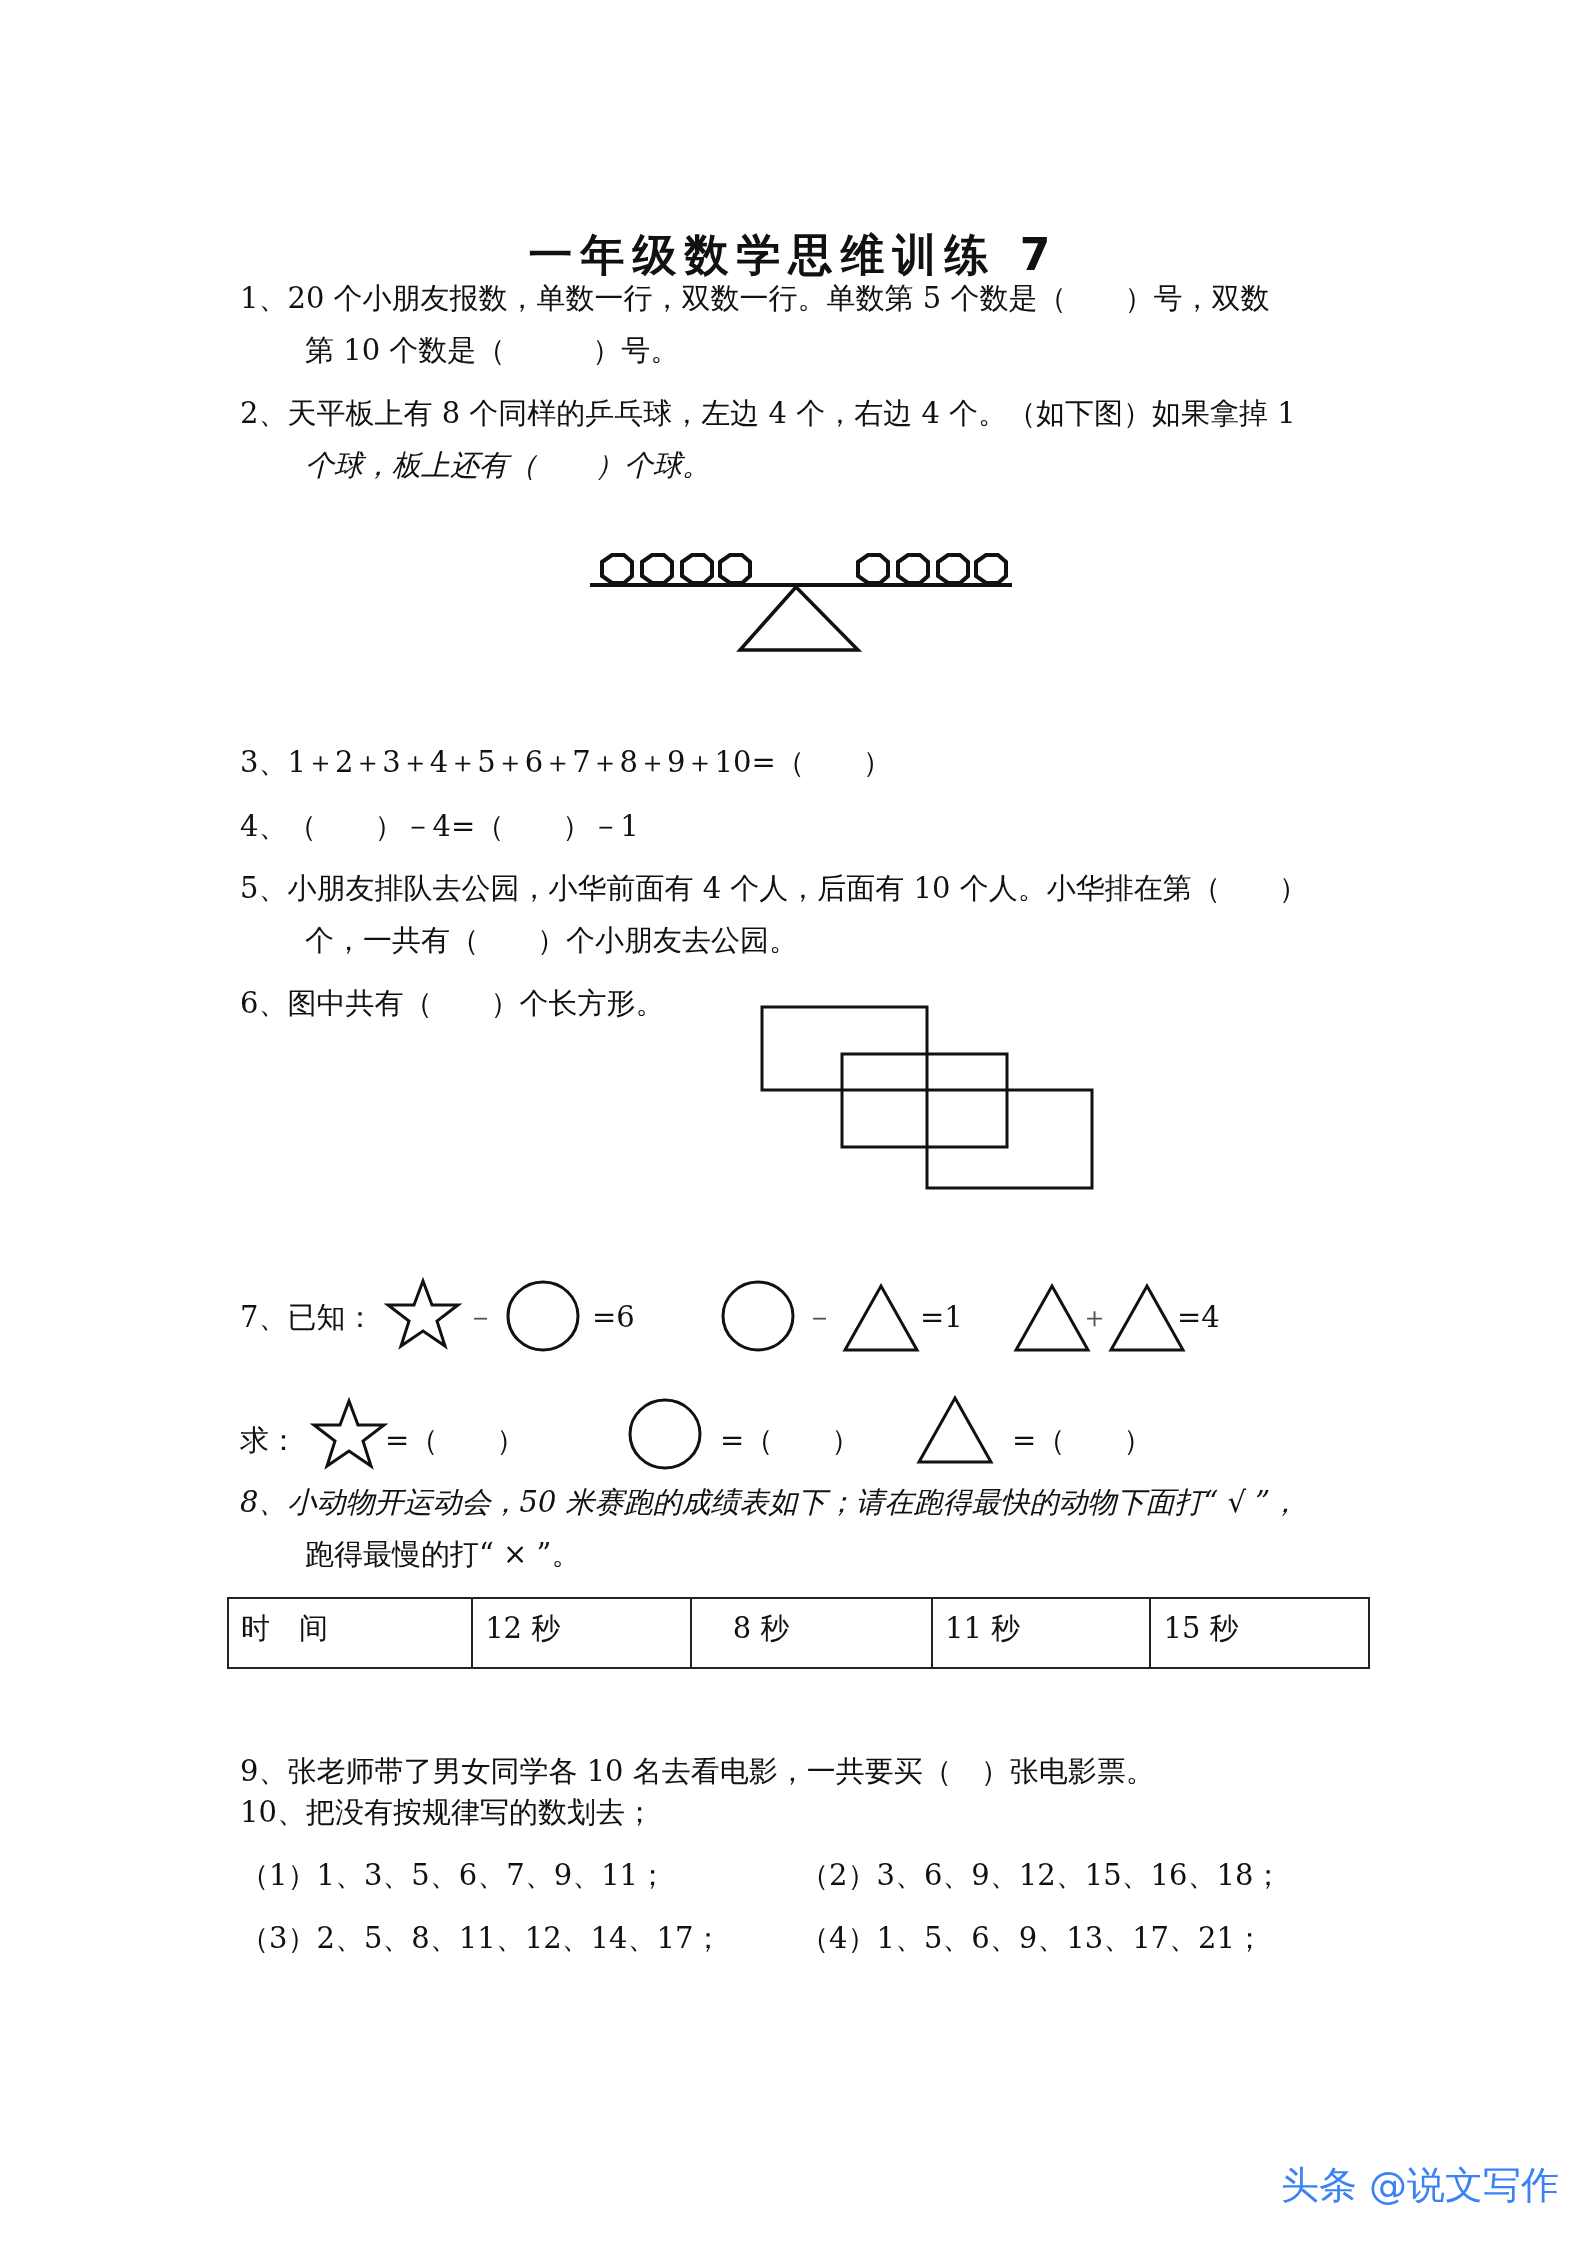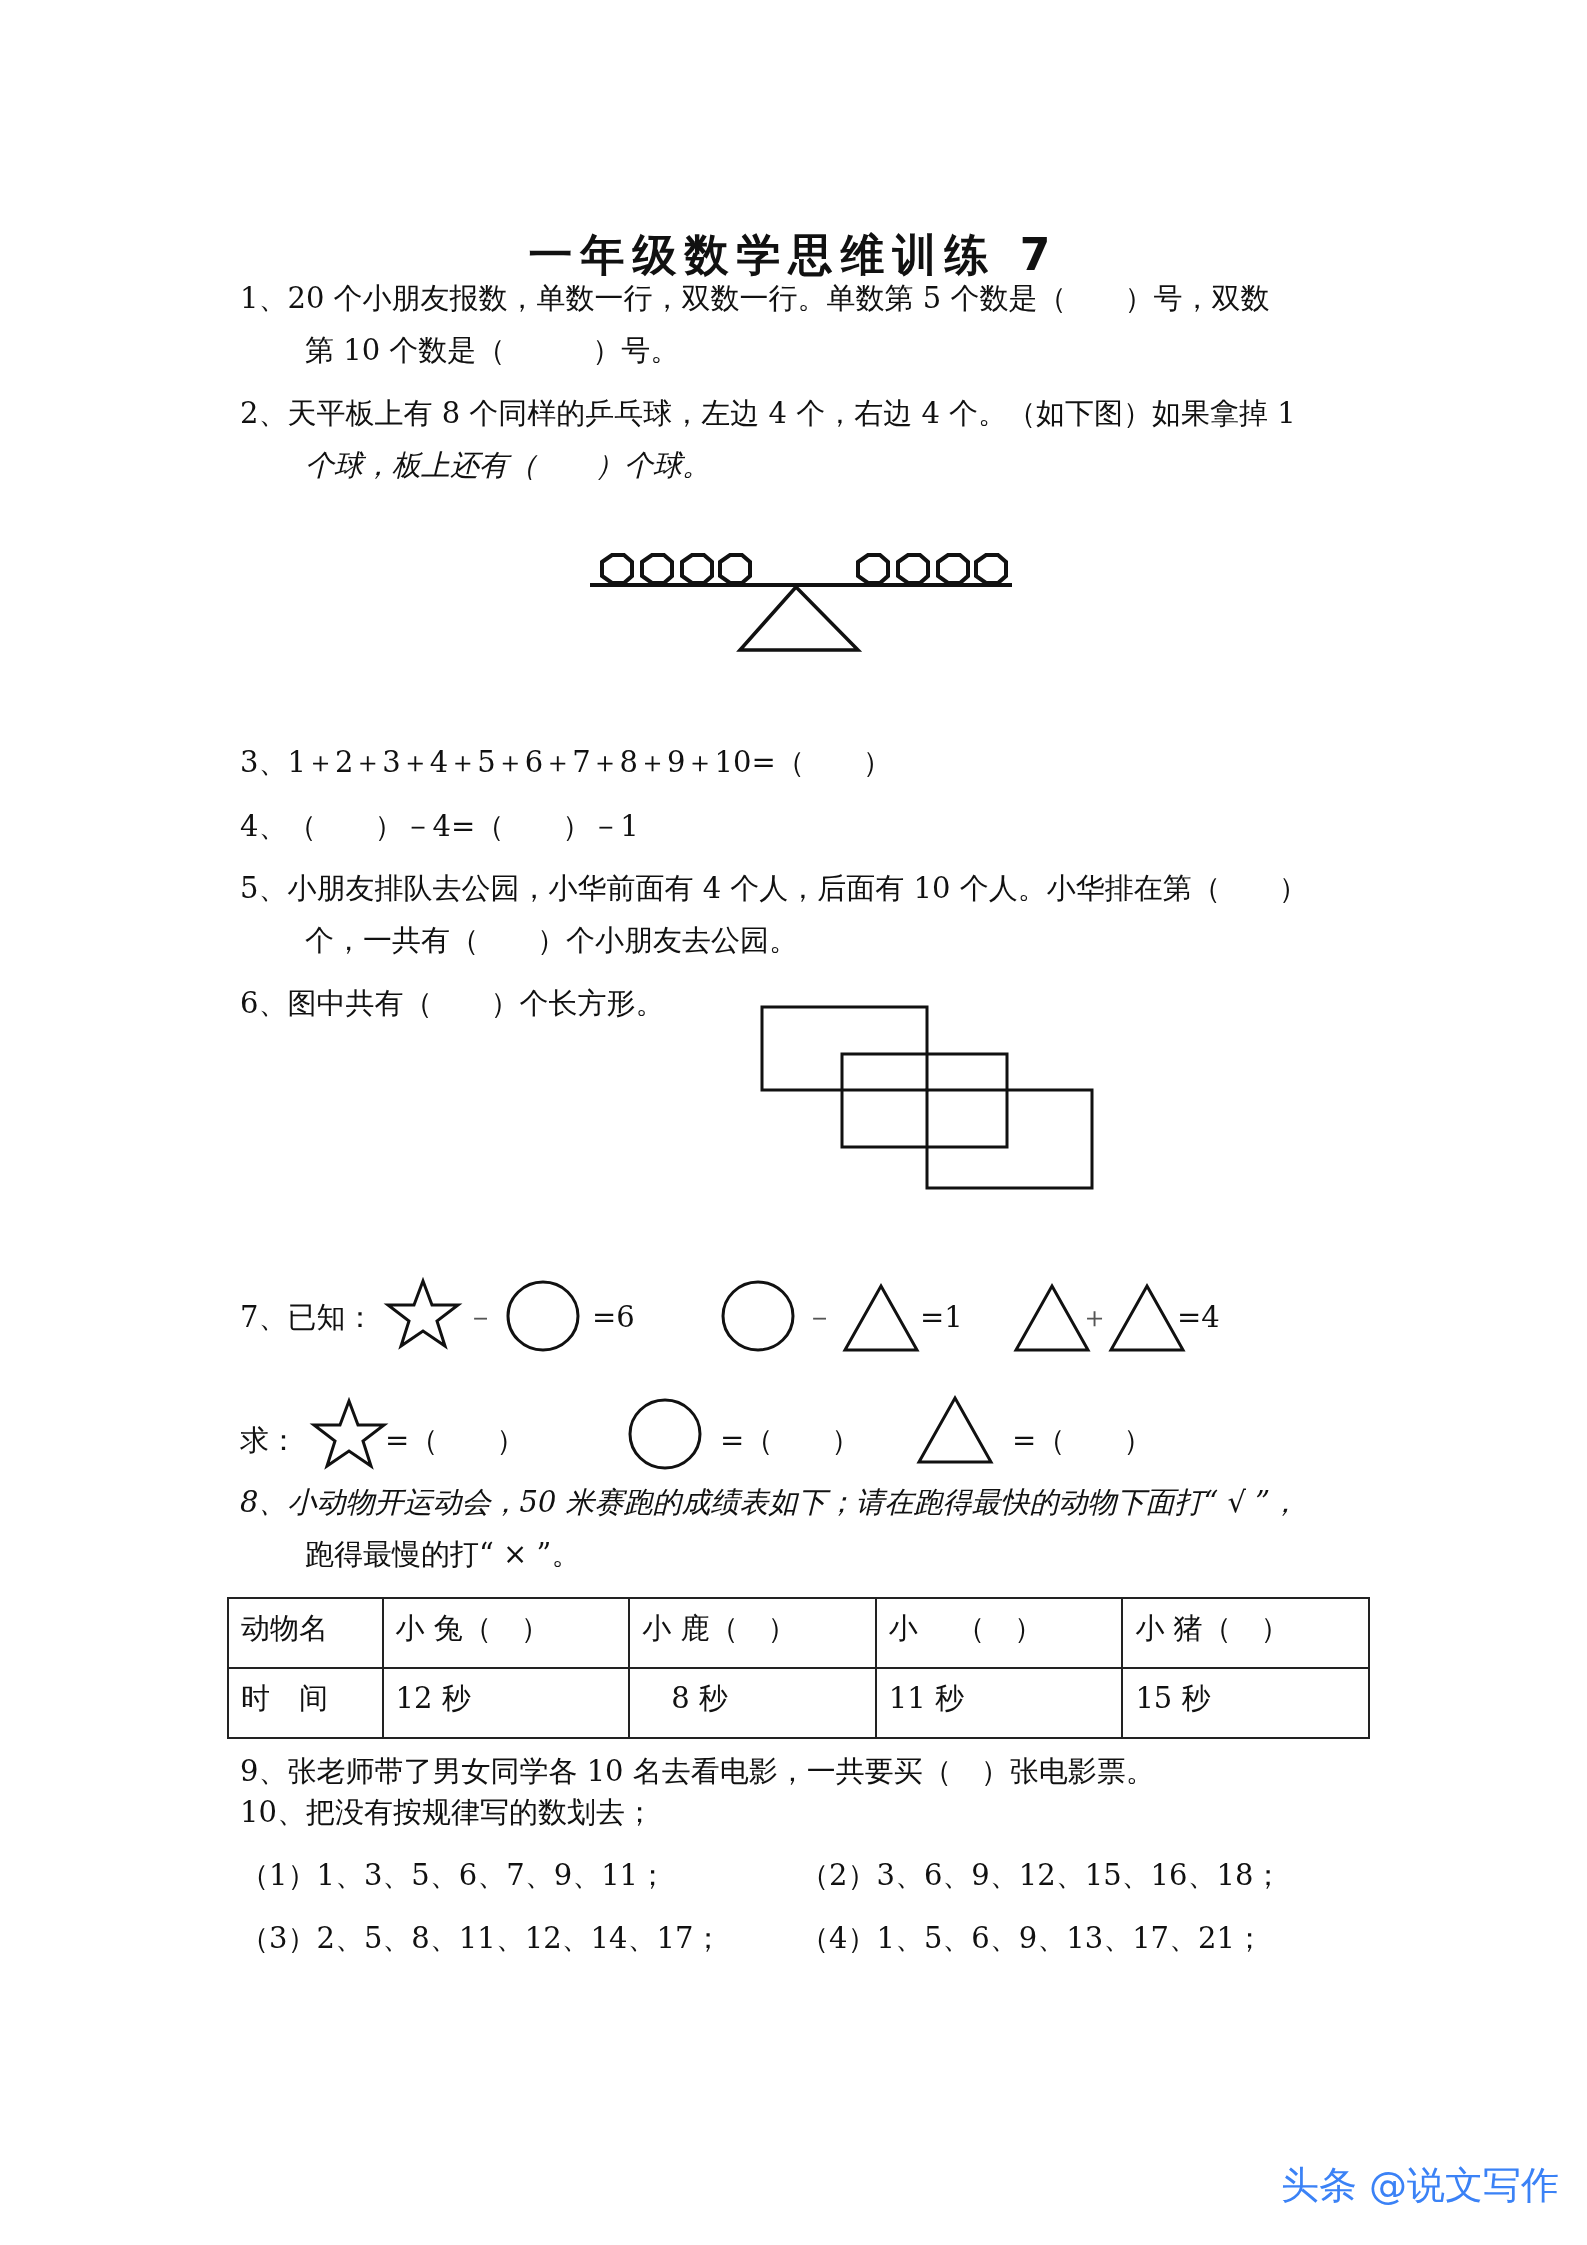--- a/index.html
+++ b/index.html
@@ -97,27 +97,20 @@
 <svg style="left:916px;top:1395px;" width="78" height="70">
   <polygon points="39,3 75,67 3,67" fill="none" stroke="#111" stroke-width="3"></polygon>
 </svg>
 <div class="abs line" style="left:1012px;top:1420px;">=（　　）</div>
 
 <div class="abs line left" style="top:1482px;font-style:italic;">8、小动物开运动会，50 米赛跑的成绩表如下；请在跑得最快的动物下面打“ √ ”，</div>
 <div class="abs line indent" style="top:1534px;">跑得最慢的打“ × ”。</div>
 
 <table class="score">
   <tbody>
-      <tr>
-    <td>动物名</td>
-    <td>小 兔（　）</td>
-    <td>小 鹿（　）</td>
-    <td>小 　（　）</td>
-    <td>小 猪（　）</td>
-  </tr>
   <tr>
     <td>时　间</td>
     <td>12 秒</td>
     <td>　8 秒</td>
     <td> 11 秒</td>
     <td> 15 秒</td>
   </tr>
 </tbody>
   </table>
 

